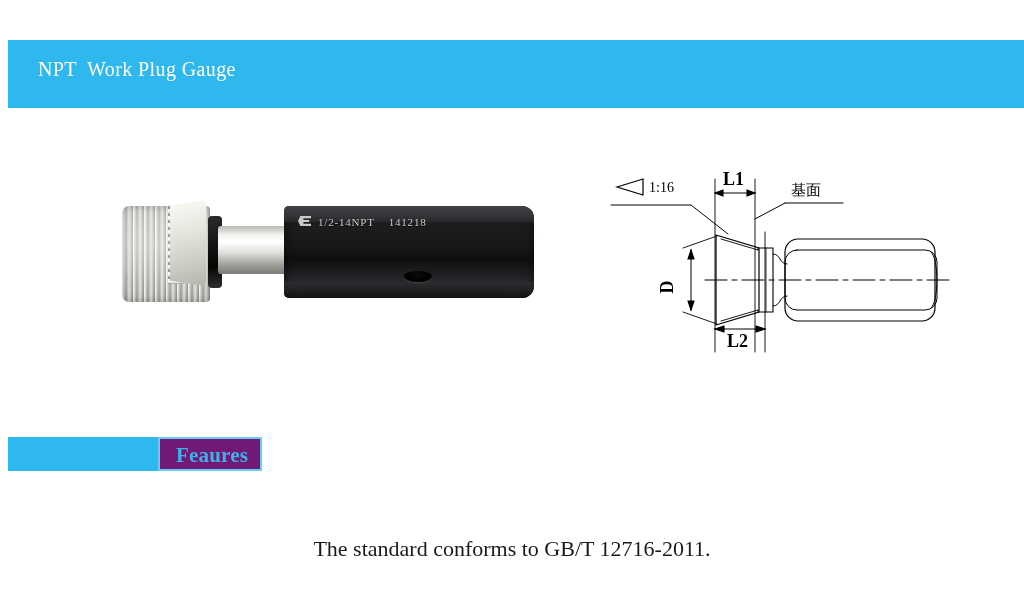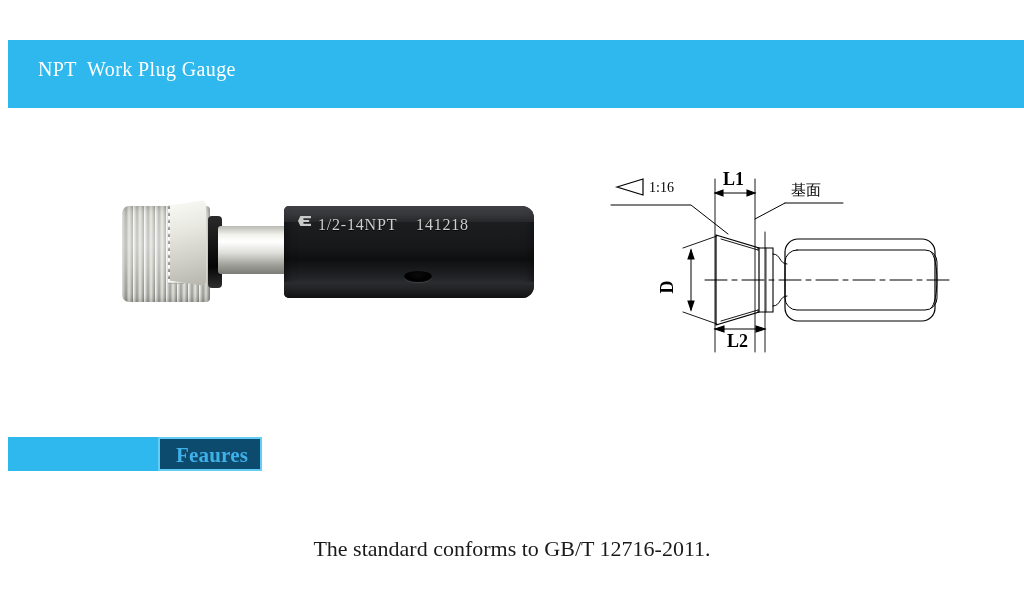--- a/index.html
+++ b/index.html
@@ -138,21 +138,21 @@
     height: 16px;
     border-radius: 0 0 12px 5px;
     background: linear-gradient(180deg,#2c2d30 0%,#101112 100%);
     opacity: 0.9;
   }
   .ph-engrave {
     position: absolute;
     left: 206px;
     top: 26px;
     font-family: "Liberation Serif", "DejaVu Serif", serif;
-    font-size: 16px;
+    font-size: 11px;
     color: #cfcfcf;
     letter-spacing: 0.8px;
     white-space: pre;
     text-shadow: 0 1px 0 rgba(0,0,0,0.9);
   }
   .ph-logo {
     position: absolute;
     left: 186px;
     top: 26px;
     width: 13px;
@@ -205,21 +205,21 @@
     width: 160px;
     height: 34px;
     background: #2fb8ee;
   }
   #features-box {
     position: absolute;
     left: 158px;
     top: 437px;
     width: 104px;
     height: 34px;
-    background: #0c4a6e;
+    background: #701a75;
     border: 2px solid #63cdf5;
     box-sizing: border-box;
   }
   #features-label {
     position: absolute;
     left: 0;
     top: 0;
     width: 104px;
     height: 34px;
     line-height: 33px;

